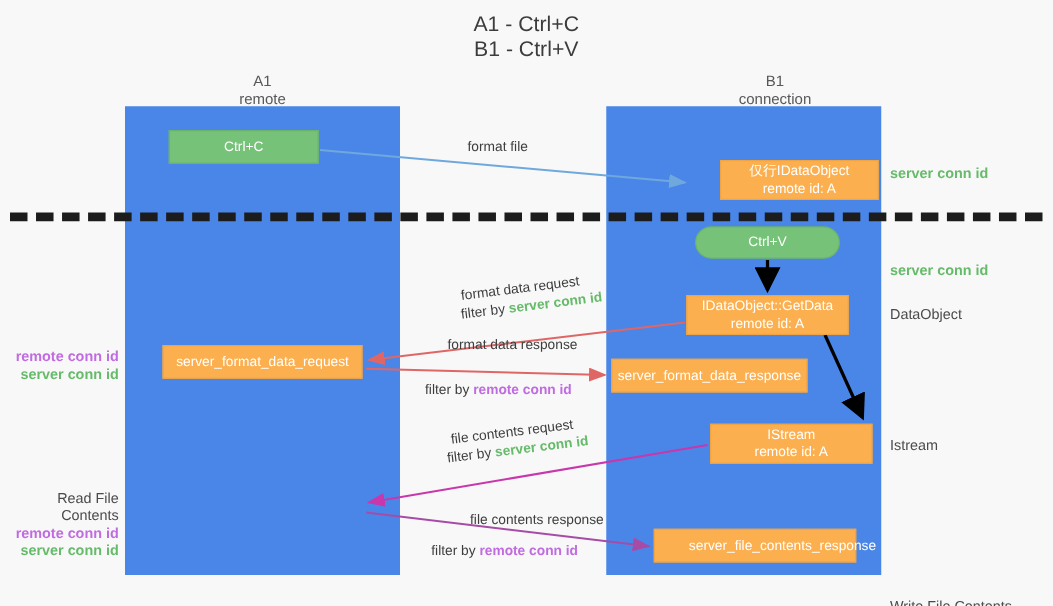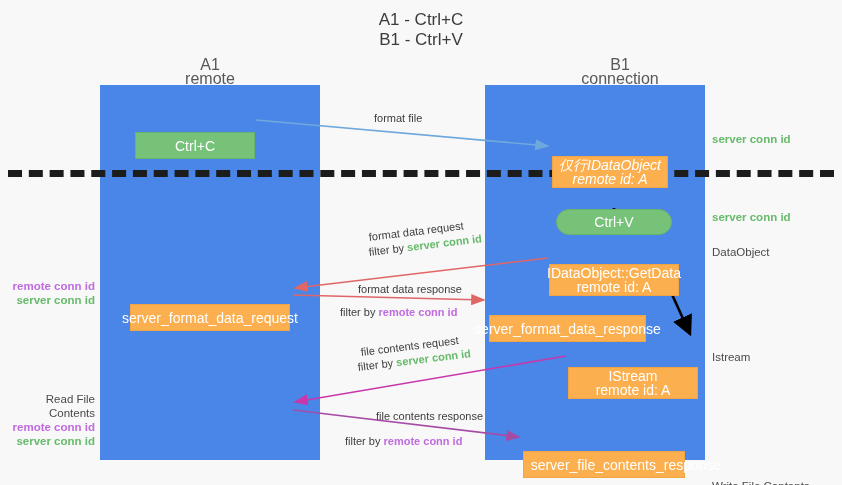--- a/index.html
+++ b/index.html
@@ -29,54 +29,53 @@
     width: 842px;
     text-align: center;
     font-size: 17px;
     line-height: 20px;
     color: #3c3c3c;
   }
 
   
   .col-head {
     text-align: center;
-    font-size: 16px;
+    font-size: 12px;
     line-height: 14px;
     color: #585858;
   }
   #head-a1 { left: 130px; top: 58px; width: 160px; }
   #head-b1 { left: 540px; top: 58px; width: 160px; }
 
   
   .lane {
     background: #4a86e8;
   }
   #lane-a1 { left: 100px; top: 85px; width: 220px; height: 375px; }
   #lane-b1 { left: 485px; top: 85px; width: 220px; height: 375px; }
 
   
   .box {
     box-sizing: border-box;
     color: #ffffff;
-    font-size: 14px;
+    font-size: 11px;
     line-height: 14px;
     display: flex;
     flex-direction: column;
     align-items: center;
     justify-content: center;
     text-align: right;
     border: 1px solid rgba(255,255,255,0.35);
-    margin-top: 28px;
   }
   .box.green { background: #76c278; border-color: #6bb26d; }
   .box.orange { background: #fcaf4e; border-color: #f0a443; }
   .box .l2 { display: block; }
 
   #box-ctrlc  { left: 135px; top: 104px; width: 120px; height: 27px; }
-  #box-idataobject { left: 552px; top: 128px; width: 116px; height: 32px; font-style: italic; }
+  #box-idataobject { left: 576px; top: 128px; width: 127px; height: 32px; }
   #box-ctrlv  { left: 556px; top: 181px; width: 116px; height: 26px; border-radius: 13px; }
   #box-getdata { left: 549px; top: 236px; width: 130px; height: 32px; }
   #box-sfdreq { left: 130px; top: 276px; width: 160px; height: 27px; }
   #box-sfdresp { left: 489px; top: 287px; width: 157px; height: 27px; }
   #box-istream { left: 568px; top: 339px; width: 130px; height: 32px; }
   #box-sfcreq { left: 130px; top: 392px; width: 160px; height: 27px; }
   #box-sfcresp { left: 523px; top: 423px; width: 162px; height: 27px; padding-left: 44px; }
 
   
   #divider {
@@ -117,21 +116,21 @@
     color: #3d3d3d;
     white-space: nowrap;
   }
   .edge-note .green { color: #66bb6a; font-weight: bold; }
   .edge-note .magenta { color: #c06be0; font-weight: bold; }
 
   #note-formatlist { left: 374px; top: 111px; }
 
   #note-fdr      { left: 368px; top: 230px; transform: rotate(-7deg); transform-origin: left top; }
   #note-fdr-2    { left: 368px; top: 245px; transform: rotate(-7deg); transform-origin: left top; }
-  #note-fdresp   { left: 358px; top: 282px; }
+  #note-fdresp   { left: 358px; top: 269px; }
   #note-fdresp-2 { left: 340px; top: 305px; }
 
   #note-fcr      { left: 360px; top: 345px; transform: rotate(-7deg); transform-origin: left top; }
   #note-fcr-2    { left: 357px; top: 360px; transform: rotate(-7deg); transform-origin: left top; }
   #note-fcresp   { left: 376px; top: 409px; }
   #note-fcresp-2 { left: 345px; top: 434px; }
 
   
   #arrows {
     left: 0; top: 0;

